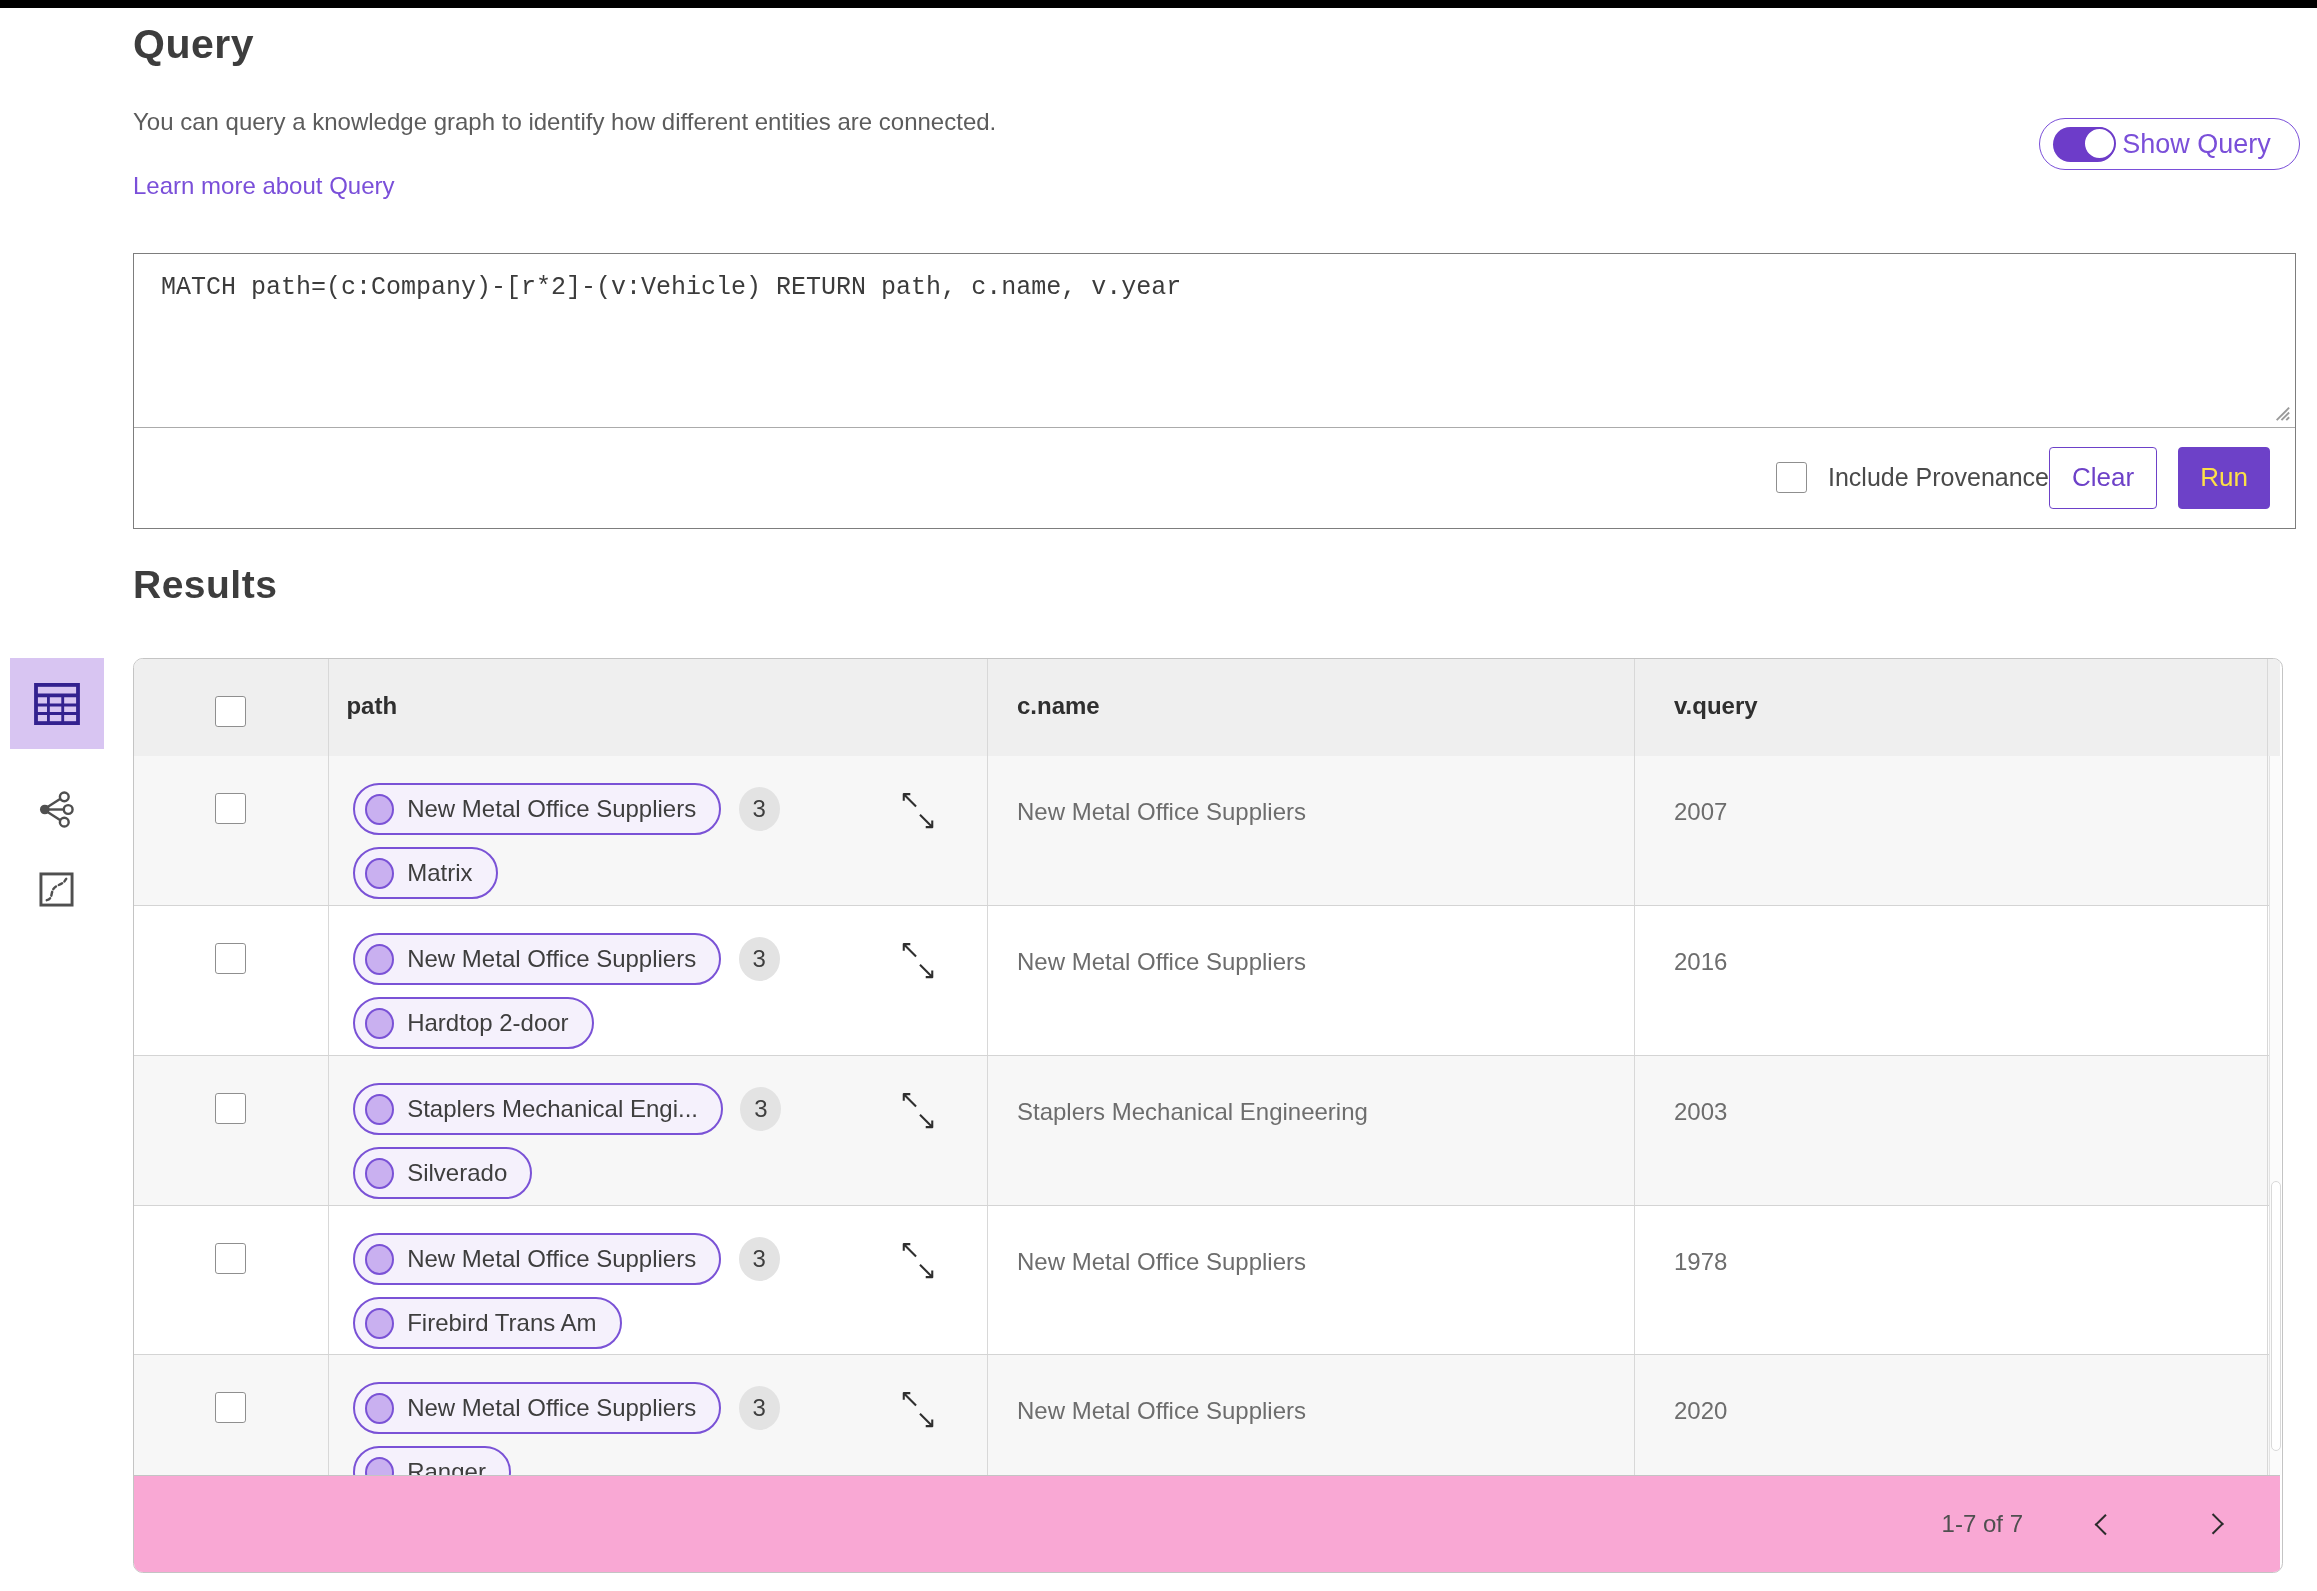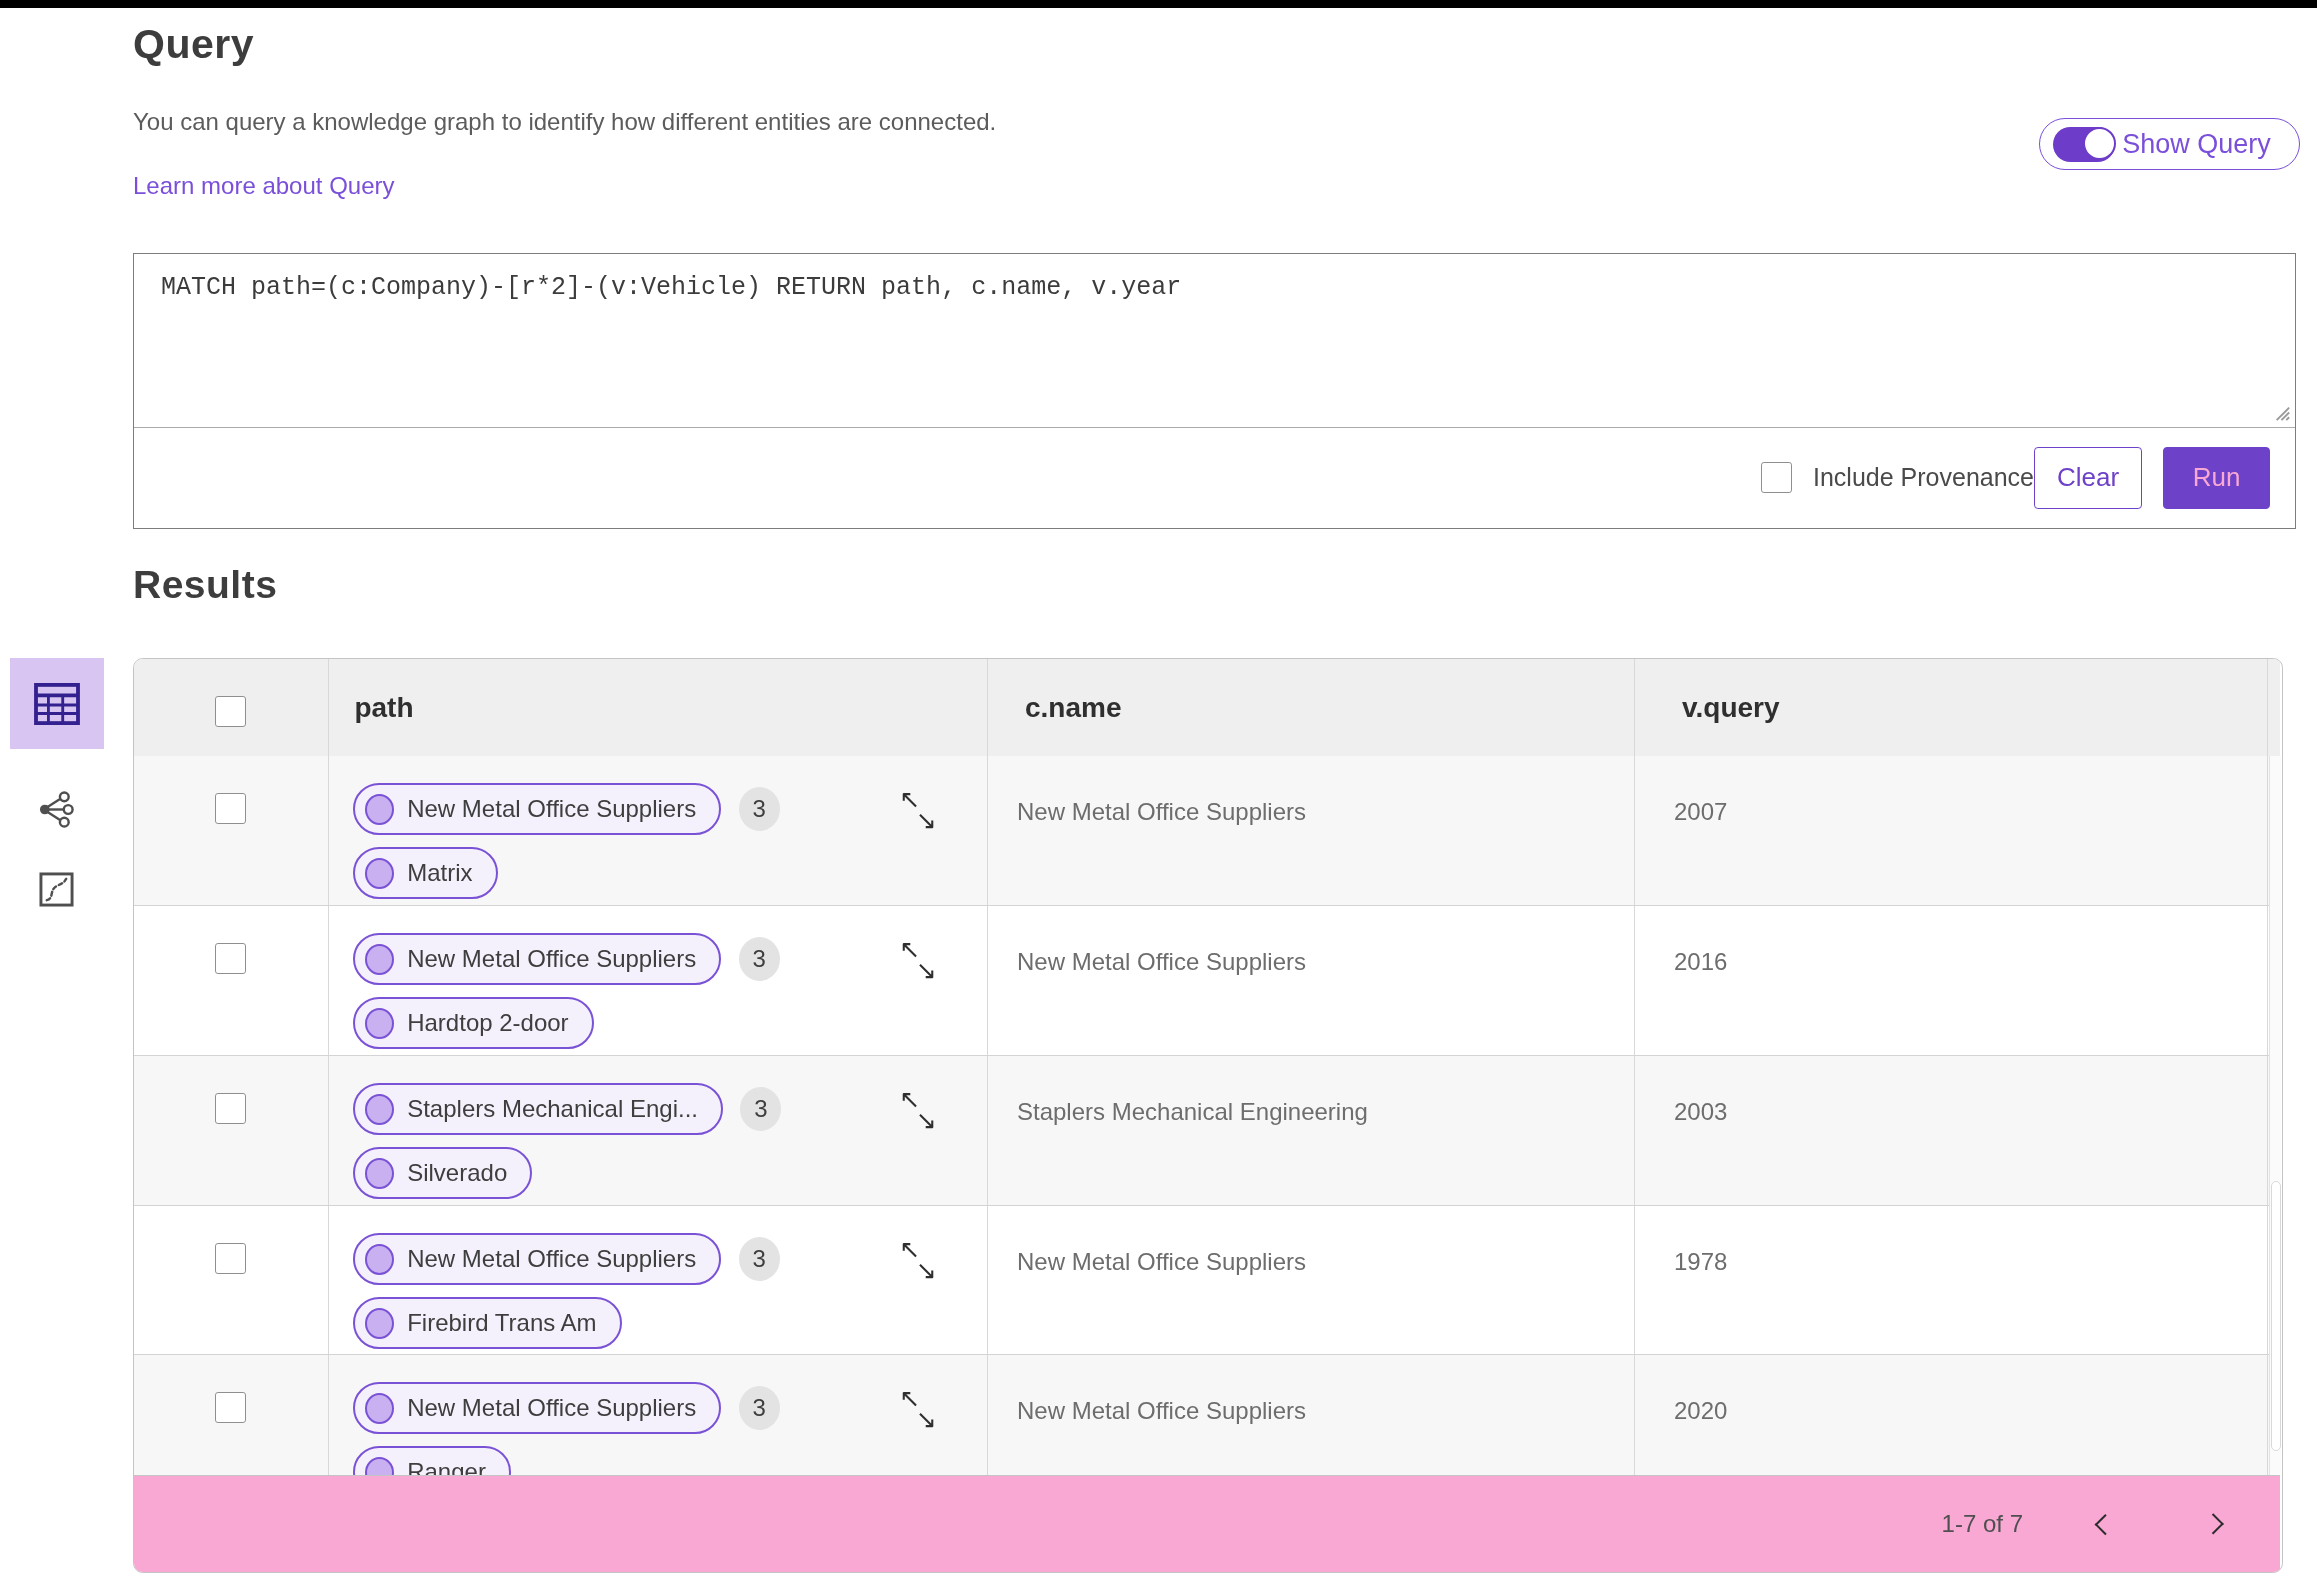--- a/index.html
+++ b/index.html
@@ -37,21 +37,21 @@
     font-family:"Liberation Mono","DejaVu Sans Mono",monospace;font-size:25px;color:#3c3c3c;white-space:pre;
   }
   .resize-grip{position:absolute;right:2.9px;bottom:3.9px;width:23px;height:23px;cursor:nwse-resize;}
   .query-footer{position:relative;height:99px;display:flex;align-items:center;justify-content:flex-end;padding:0 25px 0 44px;}
   .prov{display:flex;align-items:center;gap:21px;cursor:pointer;}
   .checkbox{width:31px;height:31px;box-sizing:border-box;border:1.9px solid #8f8f8f;border-radius:2.9px;background:#fff;}
   .prov-label{font-size:25px;color:#4a4a4a;}
   .btns{display:flex;align-items:center;gap:21px;}
   .btn{height:62px;box-sizing:border-box;border-radius:3.9px;font-size:26px;display:flex;align-items:center;justify-content:center;cursor:pointer;}
   .btn-clear{width:108px;background:#fff;border:1.9px solid #6d41c8;color:#6d41c8;}
-  .btn-run{width:107px;background:#6d41c8;border:1.9px solid #6d41c8;color:#f9a8d4;}
+  .btn-run{width:92px;background:#6d41c8;border:1.9px solid #6d41c8;color:#fde047;}
 
   
   .results-title{position:absolute;left:133px;top:563px;font-size:39px;font-weight:700;color:#3d3d3d;letter-spacing:0.5px;}
 
   .view-rail{position:absolute;left:9.7px;top:658px;width:94px;display:flex;flex-direction:column;align-items:center;}
   .rail-tile{width:94px;height:91px;display:flex;align-items:center;justify-content:center;cursor:pointer;}
   .rail-tile.selected{background:#d8c5f2;}
   .rail-icon{margin-top:42px;cursor:pointer;}
   .rail-icon2{margin-top:44px;cursor:pointer;}
 
@@ -61,21 +61,21 @@
   }
   .trow{position:absolute;left:0;width:2146px;display:flex;}
   .cell{height:100%;box-sizing:border-box;border-right:1px solid #d8d8d8;position:relative;}
   .c-check{width:195px;}
   .c-path{width:659px;}
   .c-name{width:647px;}
   .c-year{width:633px;}
   .c-gutter{width:11.6px;border-right:none;}
 
   .thead{top:0;height:97px;background:#efefef;border-bottom:1px solid #b5b5b5;}
-  .thead .hlbl{font-size:28px;font-weight:700;color:#2f2f2f;position:absolute;top:33px;margin-left:8px;}
+  .thead .hlbl{font-size:24px;font-weight:700;color:#2f2f2f;position:absolute;top:33px;}
   .thead .c-path .hlbl{left:17.4px;}
   .thead .c-name .hlbl{left:29px;}
   .thead .c-year .hlbl{left:39px;}
   .thead .checkbox{position:absolute;left:81px;top:33px;}
 
   .r1{top:97px;height:150px;background:#f7f7f7;}
   .r2{top:246px;height:150px;background:#ffffff;border-top:1px solid #d4d4d4;}
   .r3{top:396px;height:150px;background:#f7f7f7;border-top:1px solid #d4d4d4;}
   .r4{top:546px;height:150px;background:#ffffff;border-top:1px solid #d4d4d4;}
   .r5{top:695px;height:121px;background:#f7f7f7;border-top:1px solid #d4d4d4;overflow:hidden;}

